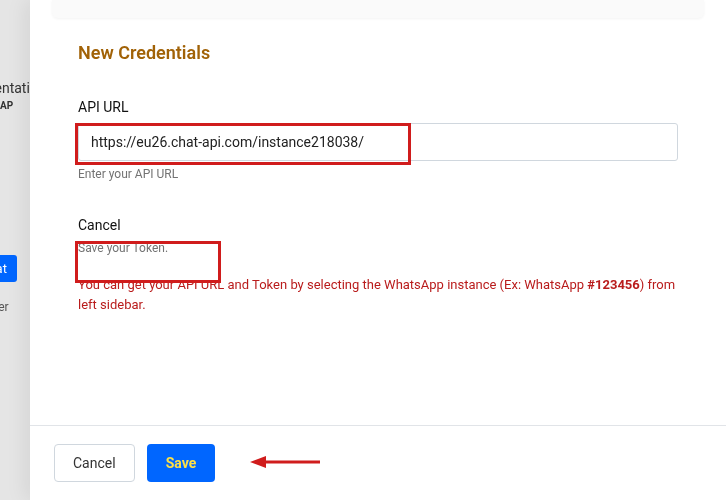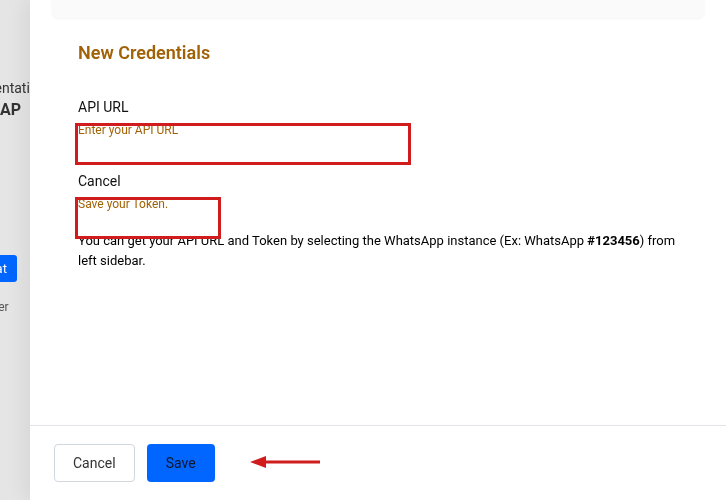--- a/index.html
+++ b/index.html
@@ -33,21 +33,21 @@
       z-index: 2;
       overflow: hidden;
     }
     .bg-text {
       position: absolute;
       font-size: 14px;
       color: #333;
       white-space: nowrap;
     }
     .bg-text-1 { top: 80px; left: -50px; }
-    .bg-text-2 { top: 100px; left: 0px; font-weight: bold; font-size: 16px; }
+    .bg-text-2 { top: 100px; left: 0px; font-weight: bold; font-size: 10px; }
     .bg-chip {
       position: absolute;
       top: 255px;
       left: -30px;
       background: #0066ff;
       color: #fff;
       padding: 6px 10px;
       font-size: 13px;
       border-radius: 3px;
     }
@@ -96,21 +96,21 @@
       padding: 10px 12px;
       font-size: 14px;
       border: 1px solid #d0d7de;
       border-radius: 3px;
       color: #222;
       font-family: inherit;
       outline: none;
     }
     .field-hint {
       font-size: 12px;
-      color: #a16207;
+      color: #737373;
       margin-top: 6px;
     }
     .highlight-box-1 {
       position: absolute;
       border: 3px solid #d01c1c;
       pointer-events: none;
       top: 24px;
       left: -3px;
       width: 336px;
       height: 42px;
@@ -119,21 +119,21 @@
       position: absolute;
       border: 3px solid #d01c1c;
       pointer-events: none;
       top: 24px;
       left: -3px;
       width: 146px;
       height: 42px;
     }
     .info-text {
       font-size: 13px;
-      color: #000000;
+      color: #b91c1c;
       line-height: 1.5;
       margin-top: 4px;
     }
     .info-text strong {
       font-weight: 700;
     }
     .modal-footer {
       position: absolute;
       bottom: 0;
       left: 0;
@@ -153,22 +153,22 @@
       font-family: inherit;
       border: 1px solid transparent;
     }
     .btn-cancel {
       background: #fff;
       color: #333;
       border: 1px solid #d0d7de;
     }
     .btn-save {
       background: #0066ff;
-      color: #0f172a;
-      font-weight: 400;
+      color: #fde047;
+      font-weight: 700;
     }
     .arrow-annotation {
       position: absolute;
       left: 220px;
       bottom: 28px;
       z-index: 10;
       pointer-events: none;
     }
   </style>
 </head>
@@ -182,20 +182,21 @@
   <div class="bg-text bg-text-3">partner</div>
 </div>
 
 <div class="modal">
   <div class="modal-top-slice"></div>
   <div class="modal-body">
     <h2 class="modal-title">New Credentials</h2>
 
     <div class="field-group">
       <label class="field-label">API URL</label>
+      <input type="text" class="field-input" value="https://eu26.chat-api.com/instance218038/" style="">
       <div class="field-hint">Enter your API URL</div>
       <div class="highlight-box-1"></div>
     </div>
 
     <div class="field-group">
       <label class="field-label">Cancel</label>
       <div class="field-hint">Save your Token.</div>
       <div class="highlight-box-2"></div>
     </div>
 

